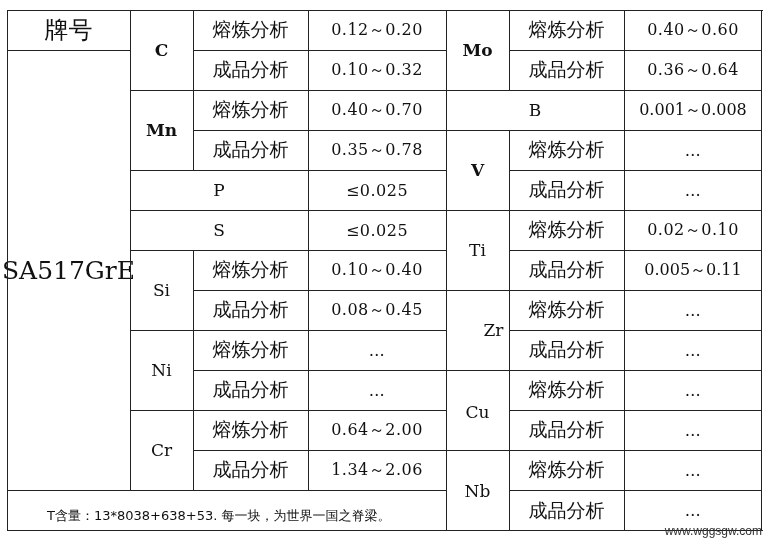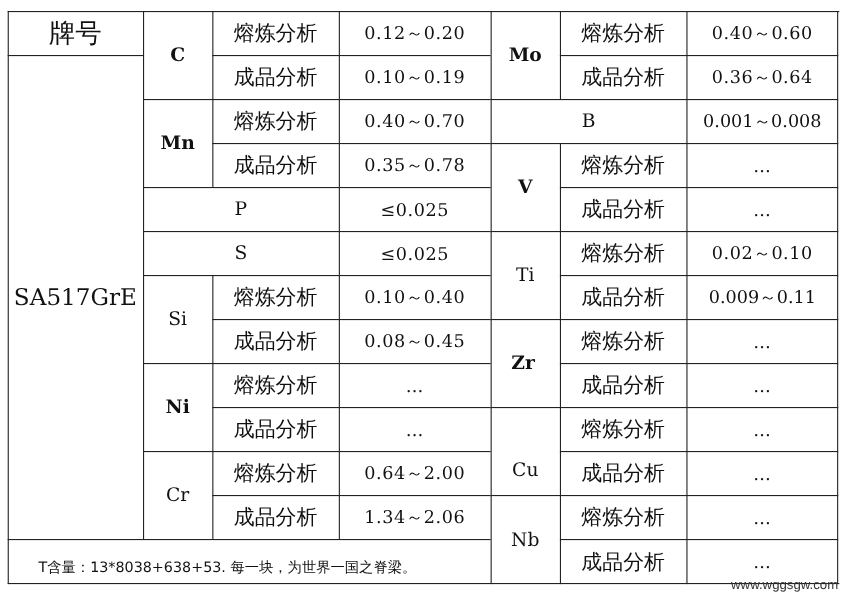--- a/index.html
+++ b/index.html
@@ -3,60 +3,60 @@
 <meta charset="utf-8">
 <style>
   html, body { margin: 0; padding: 0; background: #ffffff; }
   body { width: 770px; height: 541px; position: relative; overflow: hidden;
          font-family: "DejaVu Serif", "Liberation Serif", serif; color: #111; }
   .cell { position: absolute; box-sizing: border-box; display: flex; align-items: center; justify-content: center;
           font-size: 19px; white-space: nowrap; }
   .hl { position: absolute; height: 1.4px; background: #222; }
   .vl { position: absolute; width: 1.4px; background: #222; }
   .grade-head { font-size: 24px; font-family: "DejaVu Sans", sans-serif; }
-  .grade { font-size: 21px; }
+  .grade { font-size: 25px; }
   .elem { font-size: 17px; font-weight: bold; }
   .label { font-size: 19px; font-family: "DejaVu Sans", sans-serif; }
   .val { font-size: 16px; letter-spacing: 0.5px; }
-  .note { font-size: 13px; font-family: "DejaVu Sans", sans-serif; justify-content: flex-start; padding-left: 28px; align-items: flex-end; padding-bottom: 6px; }
+  .note { font-size: 13px; font-family: "DejaVu Sans", sans-serif; justify-content: flex-start; padding-left: 40px; align-items: flex-end; padding-bottom: 6px; }
   .wm { position: absolute; right: 8px; bottom: 3px; font-size: 12px; font-family: "Liberation Sans", sans-serif; color: #333; }
 </style>
 </head>
 <body>
 
 <div>
 
   <div class="cell grade-head" style="left:7px;top:10px;width:123px;height:40px;">牌号</div>
   <div class="cell grade" style="left:7px;top:50px;width:123px;height:440px;">SA517GrE</div>
 
   <div class="cell elem" style="left:130px;top:10px;width:63px;height:80px;">C</div>
   <div class="cell label" style="left:193px;top:10px;width:115px;height:40px;">熔炼分析</div>
   <div class="cell val" style="left:308px;top:10px;width:138px;height:40px;">0.12～0.20</div>
   <div class="cell label" style="left:193px;top:50px;width:115px;height:40px;">成品分析</div>
-  <div class="cell val" style="left:308px;top:50px;width:138px;height:40px;">0.10～0.19</div>
+  <div class="cell val" style="left:308px;top:50px;width:138px;height:40px;">0.10～0.32</div>
 
   <div class="cell elem" style="left:130px;top:90px;width:63px;height:80px;">Mn</div>
   <div class="cell label" style="left:193px;top:90px;width:115px;height:40px;">熔炼分析</div>
   <div class="cell val" style="left:308px;top:90px;width:138px;height:40px;">0.40～0.70</div>
   <div class="cell label" style="left:193px;top:130px;width:115px;height:40px;">成品分析</div>
   <div class="cell val" style="left:308px;top:130px;width:138px;height:40px;">0.35～0.78</div>
 
   <div class="cell elem" style="left:130px;top:170px;width:178px;height:40px;font-weight:normal;">P</div>
   <div class="cell val" style="left:308px;top:170px;width:138px;height:40px;">≤0.025</div>
 
   <div class="cell elem" style="left:130px;top:210px;width:178px;height:40px;font-weight:normal;">S</div>
   <div class="cell val" style="left:308px;top:210px;width:138px;height:40px;">≤0.025</div>
 
   <div class="cell elem" style="left:130px;top:250px;width:63px;height:80px;font-weight:normal;">Si</div>
   <div class="cell label" style="left:193px;top:250px;width:115px;height:40px;">熔炼分析</div>
   <div class="cell val" style="left:308px;top:250px;width:138px;height:40px;">0.10～0.40</div>
   <div class="cell label" style="left:193px;top:290px;width:115px;height:40px;">成品分析</div>
   <div class="cell val" style="left:308px;top:290px;width:138px;height:40px;">0.08～0.45</div>
 
-  <div class="cell elem" style="left:130px;top:330px;width:63px;height:80px;font-weight:bold;">Ni</div>
+  <div class="cell elem" style="left:130px;top:330px;width:63px;height:80px;font-weight:normal;">Ni</div>
   <div class="cell label" style="left:193px;top:330px;width:115px;height:40px;">熔炼分析</div>
   <div class="cell val" style="left:308px;top:330px;width:138px;height:40px;">…</div>
   <div class="cell label" style="left:193px;top:370px;width:115px;height:40px;">成品分析</div>
   <div class="cell val" style="left:308px;top:370px;width:138px;height:40px;">…</div>
 
   <div class="cell elem" style="left:130px;top:410px;width:63px;height:80px;font-weight:normal;">Cr</div>
   <div class="cell label" style="left:193px;top:410px;width:115px;height:40px;">熔炼分析</div>
   <div class="cell val" style="left:308px;top:410px;width:138px;height:40px;">0.64～2.00</div>
   <div class="cell label" style="left:193px;top:450px;width:115px;height:40px;">成品分析</div>
   <div class="cell val" style="left:308px;top:450px;width:138px;height:40px;">1.34～2.06</div>
@@ -75,29 +75,29 @@
   <div class="cell elem" style="left:446px;top:130px;width:63px;height:80px;">V</div>
   <div class="cell label" style="left:509px;top:130px;width:115px;height:40px;">熔炼分析</div>
   <div class="cell val" style="left:624px;top:130px;width:138px;height:40px;">…</div>
   <div class="cell label" style="left:509px;top:170px;width:115px;height:40px;">成品分析</div>
   <div class="cell val" style="left:624px;top:170px;width:138px;height:40px;">…</div>
 
   <div class="cell elem" style="left:446px;top:210px;width:63px;height:80px;font-weight:normal;">Ti</div>
   <div class="cell label" style="left:509px;top:210px;width:115px;height:40px;">熔炼分析</div>
   <div class="cell val" style="left:624px;top:210px;width:138px;height:40px;">0.02～0.10</div>
   <div class="cell label" style="left:509px;top:250px;width:115px;height:40px;">成品分析</div>
-  <div class="cell val" style="left:624px;top:250px;width:138px;height:40px;letter-spacing:0;">0.009～0.11</div>
+  <div class="cell val" style="left:624px;top:250px;width:138px;height:40px;letter-spacing:0;">0.005～0.11</div>
 
-  <div class="cell elem" style="left:444px;top:290px;width:63px;height:80px;font-weight:bold;">Zr</div>
+  <div class="cell elem" style="left:462px;top:290px;width:63px;height:80px;font-weight:normal;">Zr</div>
   <div class="cell label" style="left:509px;top:290px;width:115px;height:40px;">熔炼分析</div>
   <div class="cell val" style="left:624px;top:290px;width:138px;height:40px;">…</div>
   <div class="cell label" style="left:509px;top:330px;width:115px;height:40px;">成品分析</div>
   <div class="cell val" style="left:624px;top:330px;width:138px;height:40px;">…</div>
 
-  <div class="cell elem" style="left:446px;top:388px;width:63px;height:80px;font-weight:normal;">Cu</div>
+  <div class="cell elem" style="left:446px;top:372px;width:63px;height:80px;font-weight:normal;">Cu</div>
   <div class="cell label" style="left:509px;top:370px;width:115px;height:40px;">熔炼分析</div>
   <div class="cell val" style="left:624px;top:370px;width:138px;height:40px;">…</div>
   <div class="cell label" style="left:509px;top:410px;width:115px;height:40px;">成品分析</div>
   <div class="cell val" style="left:624px;top:410px;width:138px;height:40px;">…</div>
 
   <div class="cell elem" style="left:446px;top:450px;width:63px;height:81px;font-weight:normal;">Nb</div>
   <div class="cell label" style="left:509px;top:450px;width:115px;height:40px;">熔炼分析</div>
   <div class="cell val" style="left:624px;top:450px;width:138px;height:40px;">…</div>
   <div class="cell label" style="left:509px;top:490px;width:115px;height:41px;">成品分析</div>
   <div class="cell val" style="left:624px;top:490px;width:138px;height:41px;">…</div>

